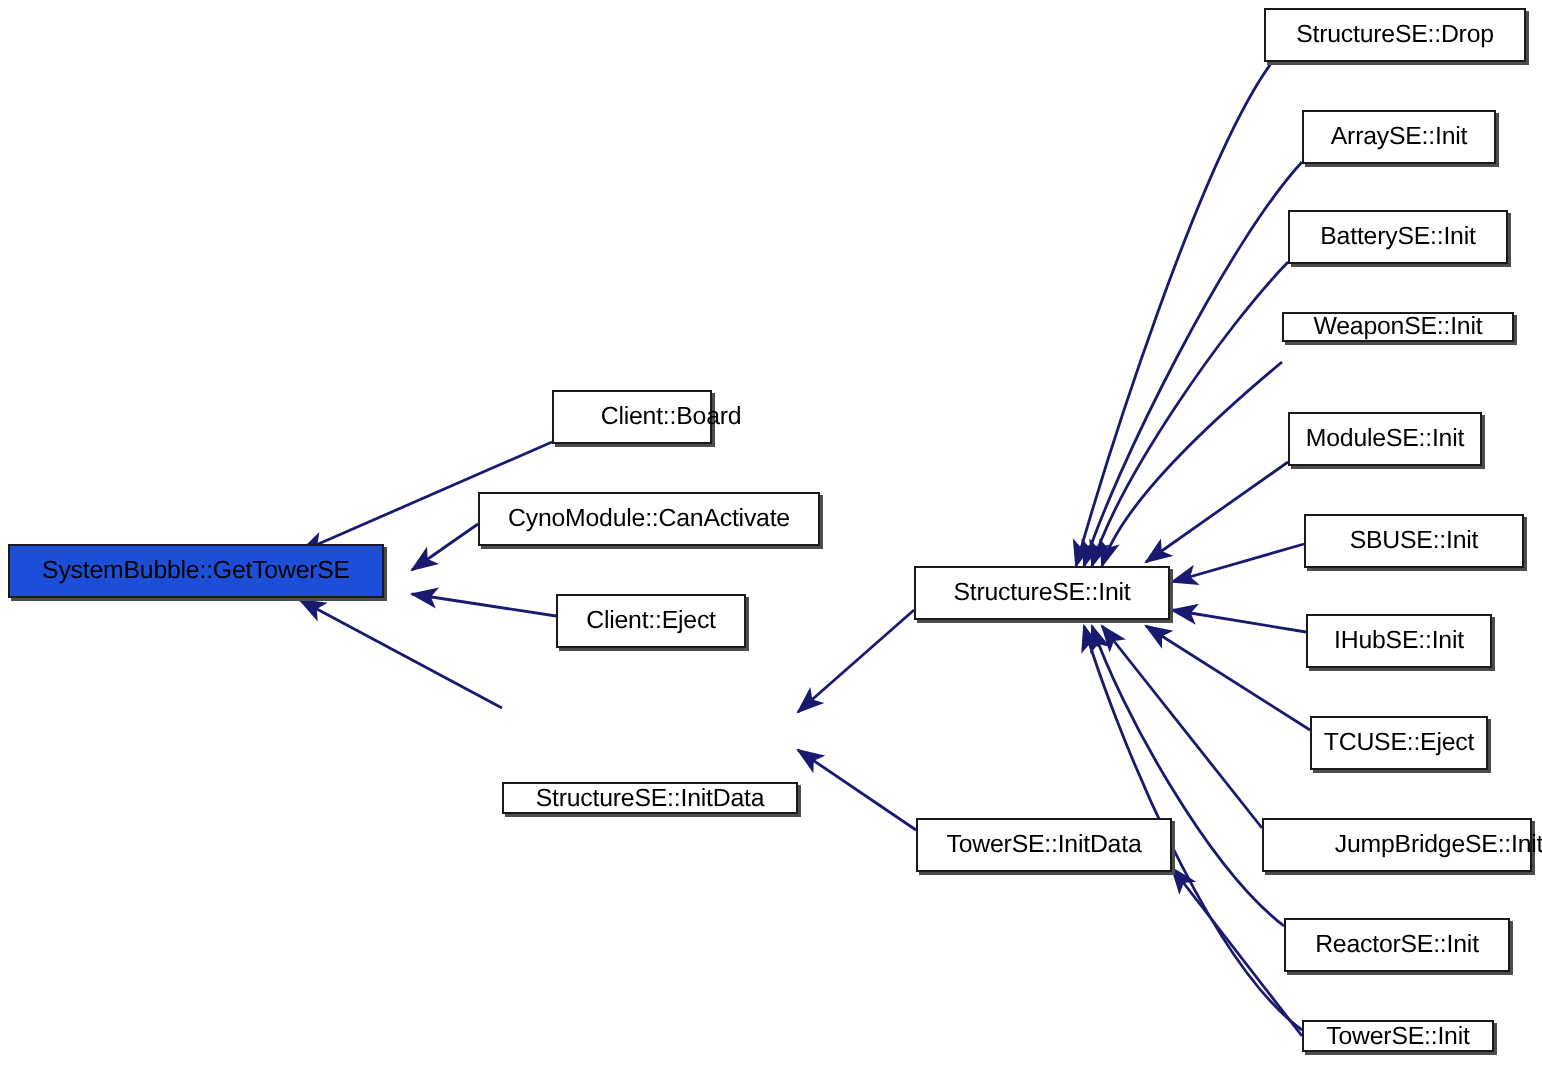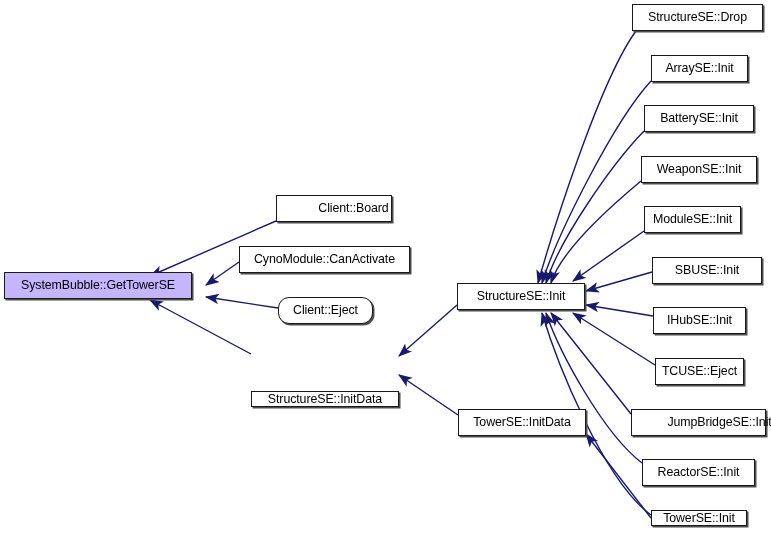--- a/index.html
+++ b/index.html
@@ -34,21 +34,21 @@
     font-size: 12.4px;
     line-height: 1;
     display: flex;
     align-items: center;
     justify-content: center;
     white-space: nowrap;
     box-shadow: 1.5px 1.5px 0 0 #4d4d4d;
     letter-spacing: -0.1px;
   }
   .gnode.highlight {
-    background: #c4b5fd;
+    background: #1d4ed8;
   }
   .gnode span {
     display: block;
     padding: 0 2px;
   }
 </style>
 </head>
 <body>
 
 <div id="graph-root">
@@ -78,48 +78,48 @@
         <path d="M642,463 C604,434 560,354 546,313" fill="none" stroke="#191970" stroke-width="1.4" marker-end="url(#arrowhead)"></path>
         <path d="M651,515 C603,480 556,360 542,313" fill="none" stroke="#191970" stroke-width="1.4" marker-end="url(#arrowhead)"></path>
         <path d="M651,518 L586,434" fill="none" stroke="#191970" stroke-width="1.4" marker-end="url(#arrowhead)"></path>
       </g>
   </svg>
 
   <div id="nodes-group">
       <div class="gnode highlight" style="left: 4px; top: 272px; width: 188px; height: 27px;">
         <span>SystemBubble::GetTowerSE</span>
       </div>
-      <div class="gnode" style="left: 276px; top: 195px; width: 116px; height: 27px; padding-left: 39px;">
+      <div class="gnode" style="left: 276px; top: 195px; width: 80px; height: 27px; padding-left: 39px;">
         <span>Client::Board</span>
       </div>
       <div class="gnode" style="left: 239px; top: 246px; width: 171px; height: 27px;">
         <span>CynoModule::CanActivate</span>
       </div>
-      <div class="gnode" style="left: 278px; top: 297px; width: 95px; height: 27px; border-radius: 11px;">
+      <div class="gnode" style="left: 278px; top: 297px; width: 95px; height: 27px;">
         <span>Client::Eject</span>
       </div>
       <div class="gnode" style="left: 251px; top: 347px; width: 148px; height: 16px; margin-top: 44px;">
         <span>StructureSE::InitData</span>
       </div>
       <div class="gnode" style="left: 457px; top: 283px; width: 128px; height: 27px;">
         <span>StructureSE::Init</span>
       </div>
       <div class="gnode" style="left: 458px; top: 409px; width: 128px; height: 27px;">
         <span>TowerSE::InitData</span>
       </div>
       <div class="gnode" style="left: 632px; top: 4px; width: 131px; height: 27px;">
         <span>StructureSE::Drop</span>
       </div>
       <div class="gnode" style="left: 651px; top: 55px; width: 97px; height: 27px;">
         <span>ArraySE::Init</span>
       </div>
       <div class="gnode" style="left: 644px; top: 105px; width: 110px; height: 27px;">
         <span>BatterySE::Init</span>
       </div>
-      <div class="gnode" style="left: 641px; top: 156px; width: 116px; height: 27px;">
+      <div class="gnode" style="left: 641px; top: 156px; width: 116px; height: 15px;">
         <span>WeaponSE::Init</span>
       </div>
       <div class="gnode" style="left: 644px; top: 206px; width: 97px; height: 27px;">
         <span>ModuleSE::Init</span>
       </div>
       <div class="gnode" style="left: 652px; top: 257px; width: 110px; height: 27px;">
         <span>SBUSE::Init</span>
       </div>
       <div class="gnode" style="left: 653px; top: 307px; width: 93px; height: 27px;">
         <span>IHubSE::Init</span>

